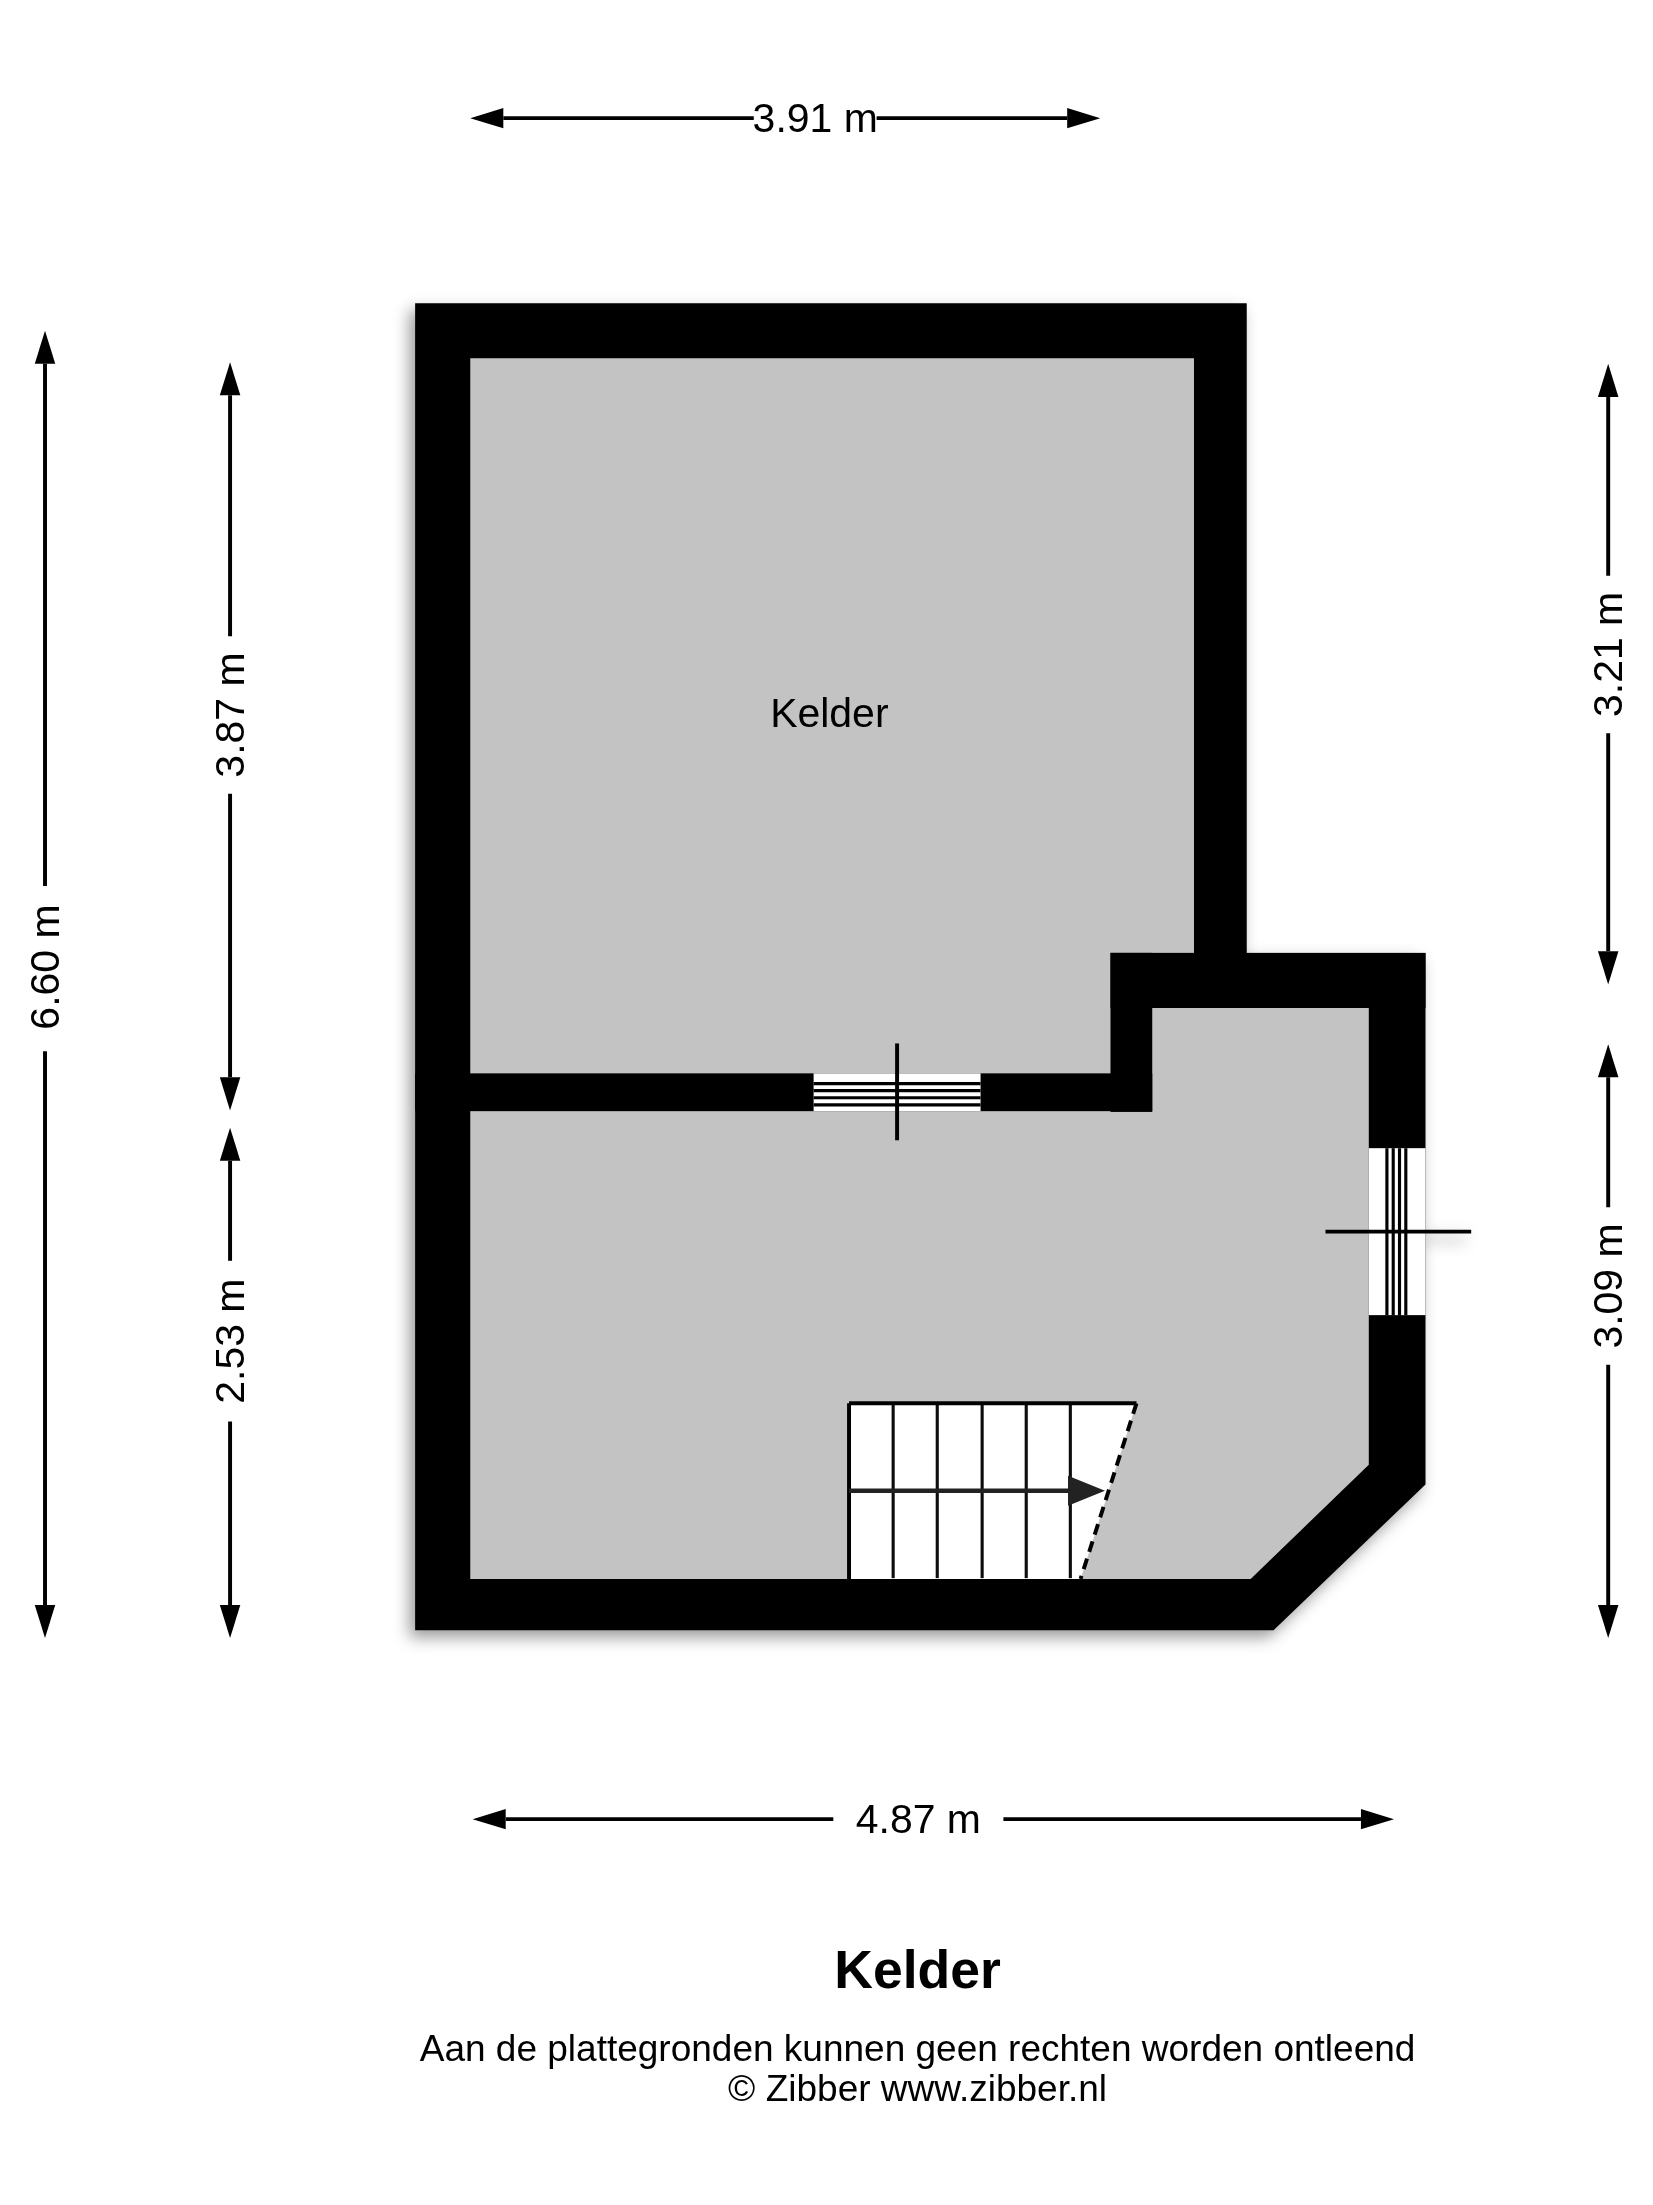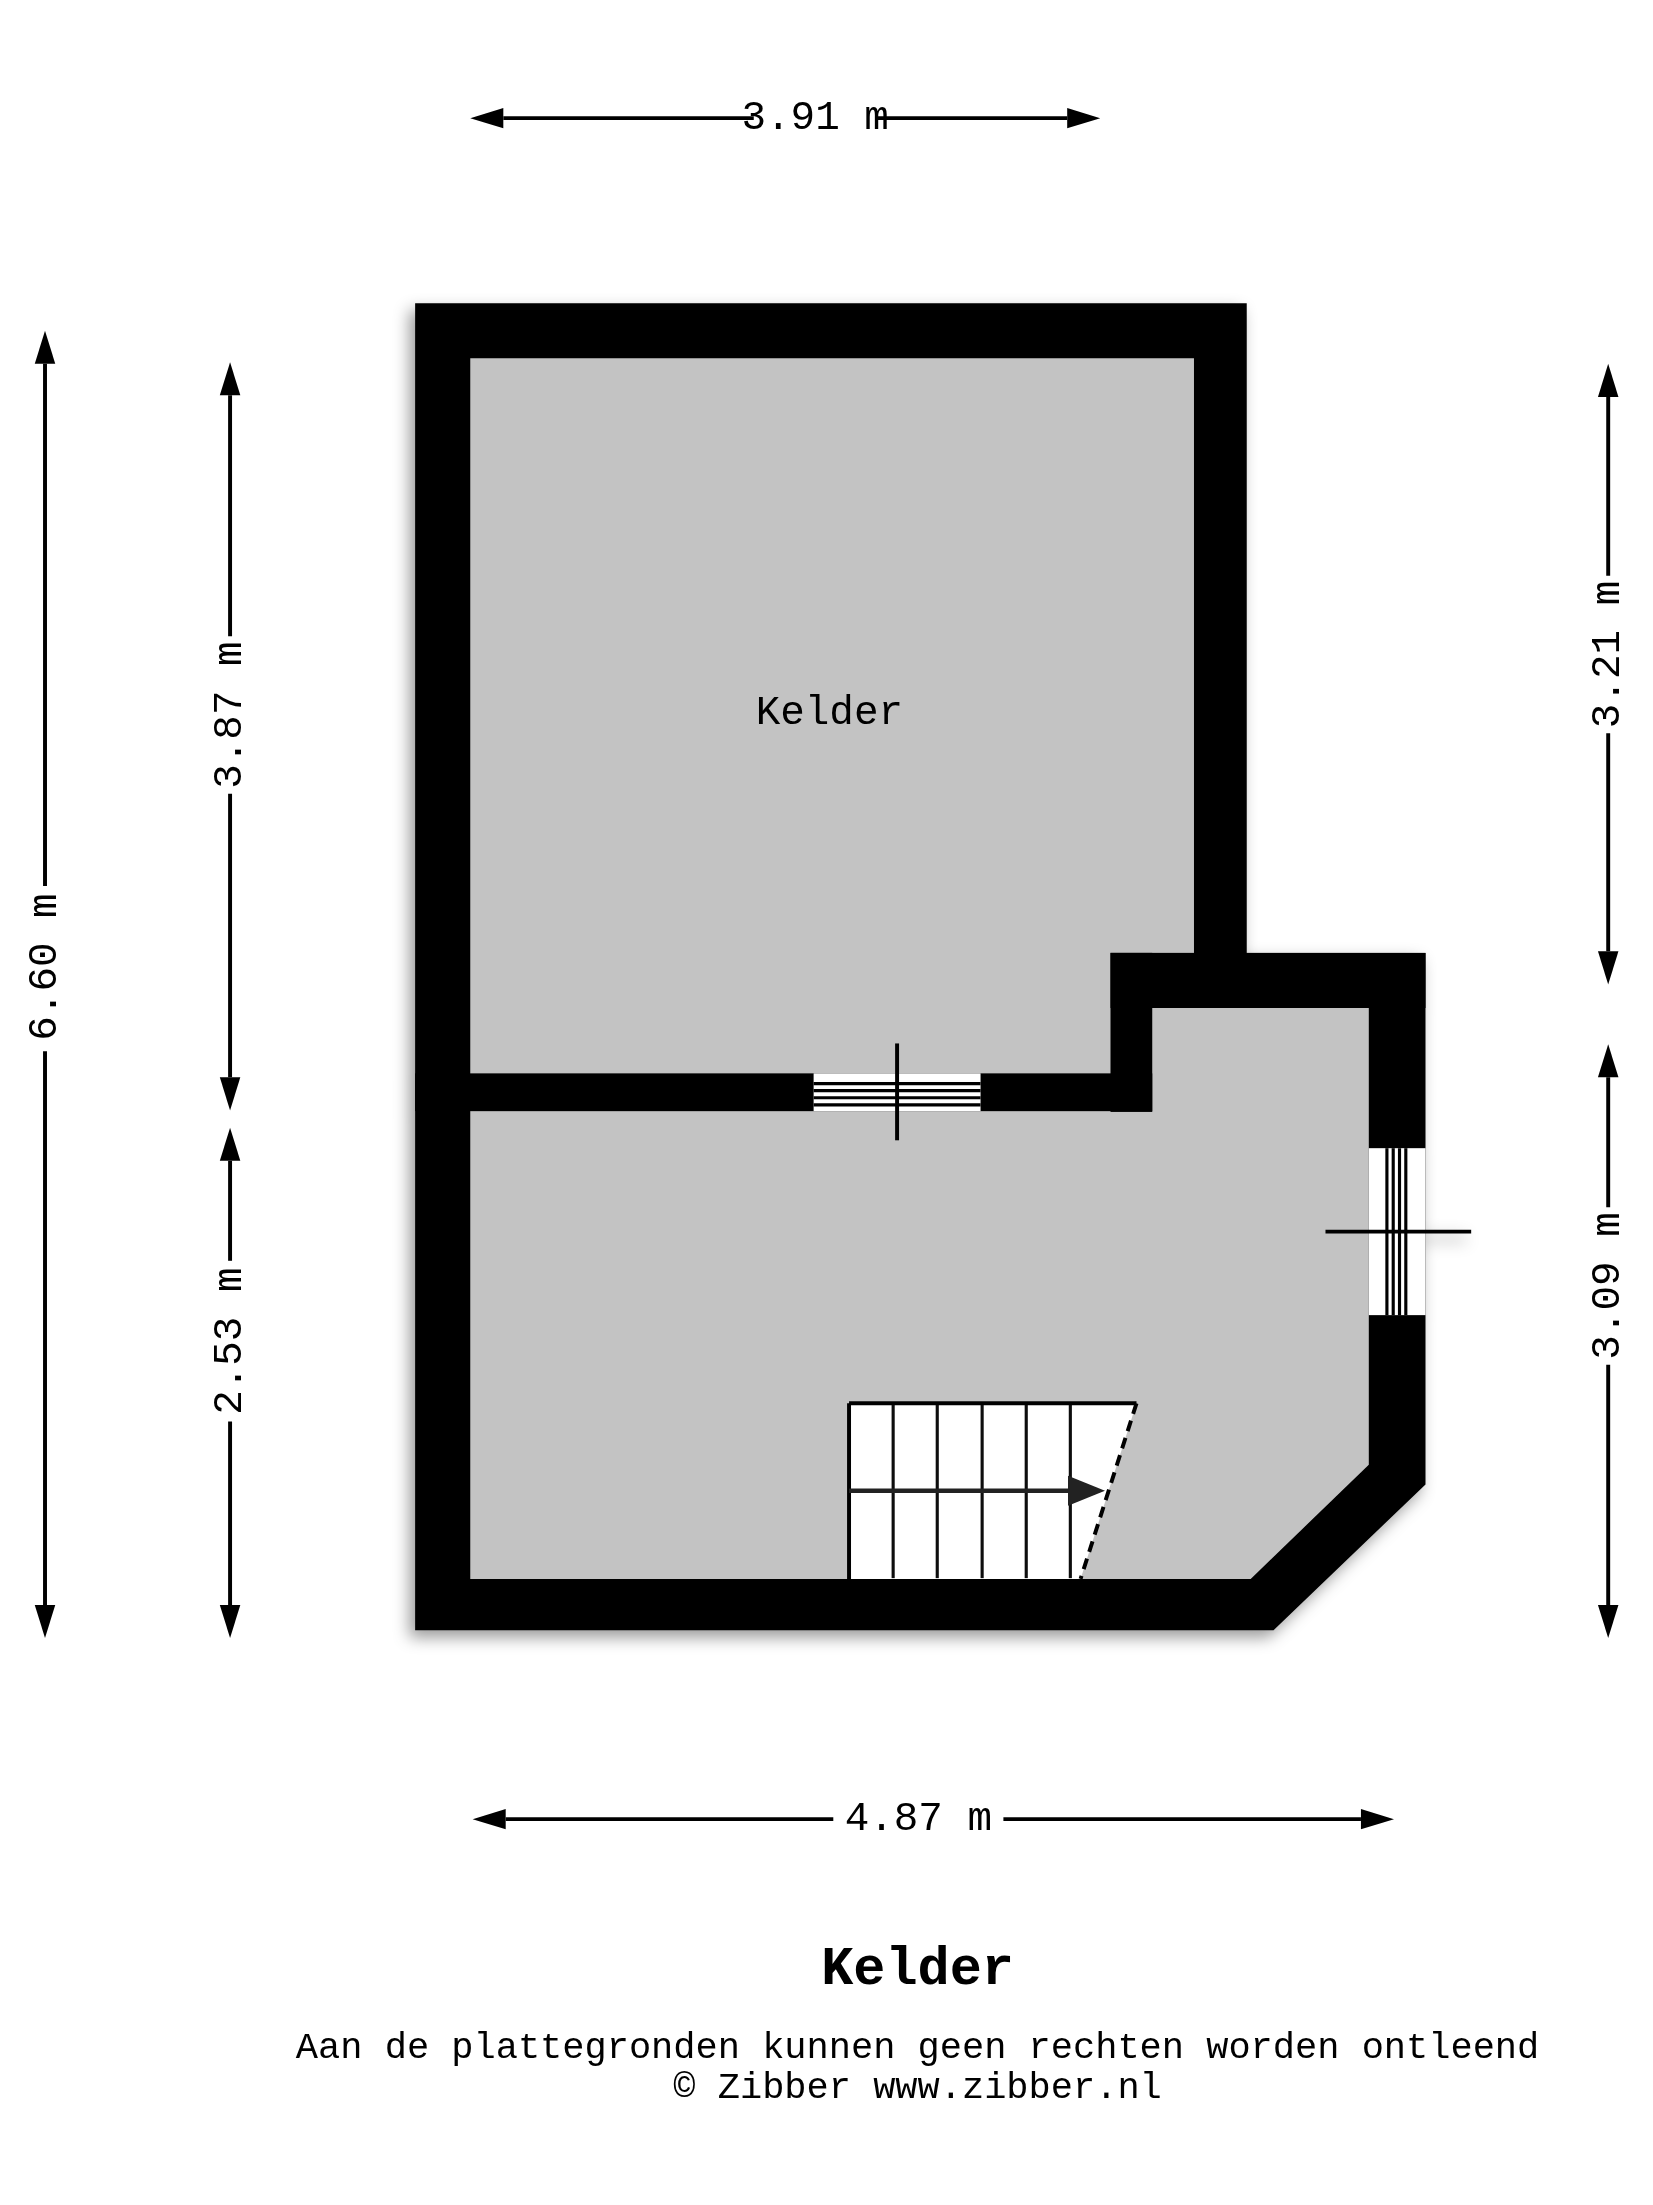--- a/index.html
+++ b/index.html
@@ -1,17 +1,17 @@
 <!DOCTYPE html>
 <html style="font-size:12.6px"><head>
 <meta charset="utf-8">
 <style>
   html,body{margin:0;padding:0;background:#ffffff;}
   #stage{position:relative;width:1654px;height:2205px;background:#ffffff;overflow:hidden;
-         font-family:Liberation Mono, monospace;}
+         font-family:Liberation Sans, sans-serif;}
   svg{display:block;}
   .wall{fill:#000000;}
   .floor{fill:#c3c3c3;}
   .dimline{stroke:#000000;stroke-width:5;fill:none;}
   .dimarrow{fill:#000000;stroke:none;}
   .dimtext{font-size:52px;fill:#000000;text-anchor:middle;}
   .roomlabel{font-size:52px;fill:#000000;text-anchor:middle;}
   .glassline-h{stroke:#000000;stroke-width:4;fill:none;}
   .tick{stroke:#000000;stroke-width:5;fill:none;}
   .stairline{stroke:#111111;stroke-width:4;fill:none;}

